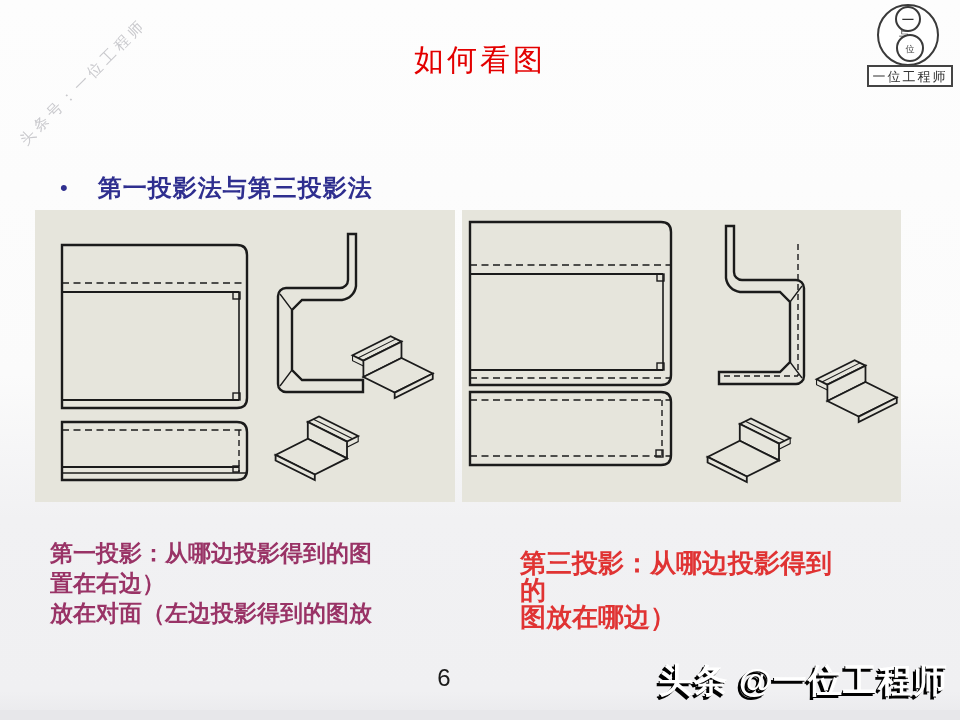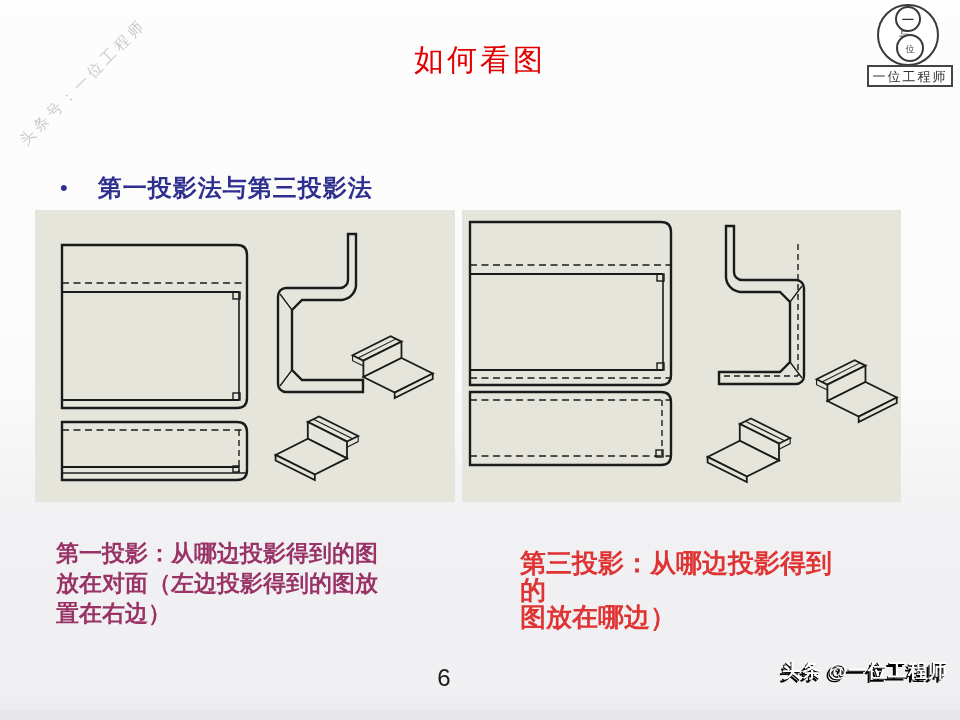--- a/index.html
+++ b/index.html
@@ -19,25 +19,25 @@
   }
   .logo{position:absolute;right:4px;top:2px;width:92px;height:86px;}
   .bullet-row{position:absolute;left:60px;top:172px;display:flex;align-items:center;}
   .bullet-marker{color:#2F2F8F;font-size:22px;line-height:22px;}
   .bullet-label{margin-left:30px;color:#2F2F8F;font-size:24px;font-weight:bold;letter-spacing:1px;}
   .panel{position:absolute;top:210px;height:292px;background:#E6E5DC;}
   .panel.left{left:35px;width:420px;}
   .panel.right{left:462px;width:439px;}
   .panel svg{display:block;width:100%;height:100%;}
   .caption{position:absolute;font-weight:bold;}
-  .caption.first{left:50px;top:538px;width:380px;color:#993366;font-size:23px;line-height:30px;margin-left:6px;}
+  .caption.first{left:50px;top:538px;width:380px;color:#993366;font-size:23px;line-height:30px;}
   .caption.third{left:520px;top:550px;width:320px;color:#E03333;font-size:26px;line-height:27px;}
   .page-number{position:absolute;left:414px;top:664px;width:60px;text-align:center;color:#1A1A1A;font-size:24px;}
   .brand{
-    position:absolute;right:12px;top:658px;color:#FFFFFF;font-size:19px;font-weight:bold;letter-spacing:1px;
+    position:absolute;right:12px;top:658px;color:#FFFFFF;font-size:34px;font-weight:bold;letter-spacing:1px;
     text-shadow:-3px 3px 0 #000,-1px 1px 0 #000;
   }
   .bottom-strip{position:absolute;left:0;bottom:0;width:100%;height:10px;background:#E7E7EA;}
   .ln{stroke:#1B1B1B;fill:none;}
   .fillbg{fill:#E6E5DC;}
 </style>
 </head>
 <body>
 
 <div id="slide">
@@ -141,22 +141,22 @@
         <path class="ln fillbg" stroke-width="2.6" d="M 30,48 L 86,20 L 86,44 L 30,72 Z"></path>
         <path class="ln fillbg" stroke-width="2.6" d="M 30,72 L 86,44 L 132,67 L 76,95 Z"></path>
         <path class="ln fillbg" stroke-width="2.6" d="M 76,95 L 132,67 L 132,75 L 76,103 Z"></path>
         <path class="ln" stroke-width="1.6" d="M 22,44 L 78,16 M 14,40 L 14,48 L 30,56"></path>
       </g>
     </svg>
   </div>
 
   <div class="caption first">
     <div>第一投影：从哪边投影得到的图</div>
+    <div>置在右边）</div>
     <div>放在对面（左边投影得到的图放</div>
-    <div>置在右边）</div>
   </div>
   <div class="caption third">
     <div>第三投影：从哪边投影得到的</div>
     <div>图放在哪边）</div>
   </div>
 
   <div class="page-number">6</div>
   <div class="brand">头条 @一位工程师</div>
   <div class="bottom-strip"></div>
 

